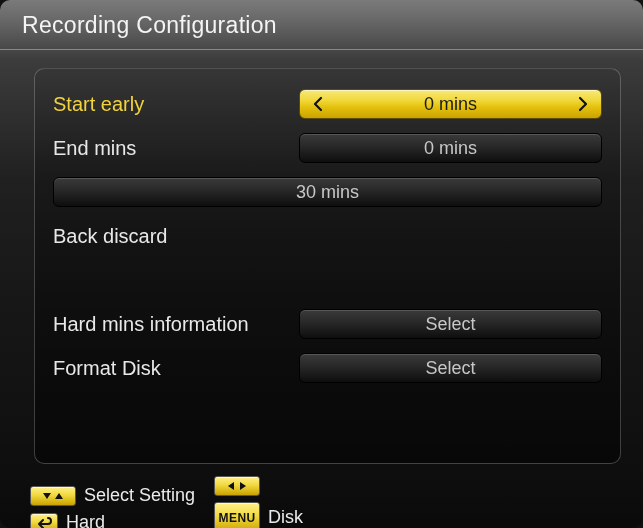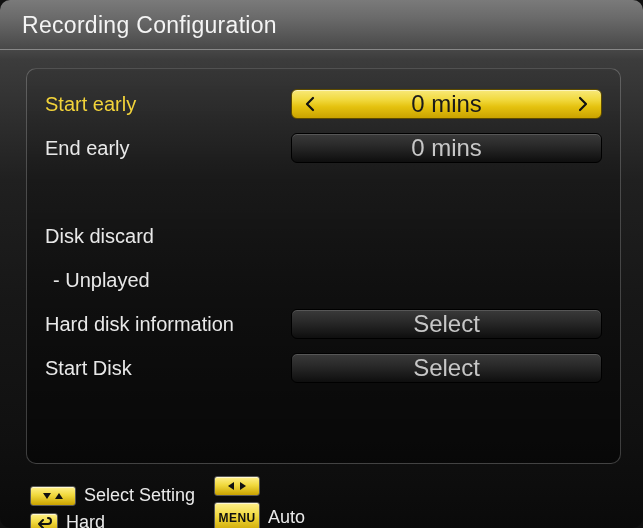--- a/index.html
+++ b/index.html
@@ -29,21 +29,21 @@
     padding: 12px 10px 10px 22px;
     border-bottom: 1px solid rgba(255,255,255,0.35);
   }
   .title-bar h1 {
     font-size: 23px;
     font-weight: 400;
     color: #f4f4f4;
     letter-spacing: 0.3px;
   }
   .panel {
-    margin: 18px 22px 0 26px;
+    margin: 18px 22px 0 34px;
     height: 396px;
     border: 1px solid rgba(255,255,255,0.22);
     border-radius: 10px;
     padding: 18px 18px 8px 18px;
     background: linear-gradient(to bottom,
       rgba(0,0,0,0.05) 0%,
       rgba(0,0,0,0.25) 40%,
       rgba(0,0,0,0.45) 100%);
   }
   .row {
@@ -58,21 +58,21 @@
     font-size: 20px;
     color: #e8e8e8;
     font-stretch: condensed;
   }
   .label.indent { padding-left: 8px; }
   .label.selected { color: #f2d33a; }
   .value-box {
     flex: 1;
     height: 30px;
     border-radius: 6px;
-    font-size: 24px;
+    font-size: 18px;
     color: #c7c7c7;
     position: relative;
     display: flex;
     align-items: center;
     justify-content: center;
     background: linear-gradient(to bottom,
       #3a3a3a 0%,
       #2a2a2a 40%,
       #0e0e0e 100%);
     border: 1px solid #000;
@@ -164,49 +164,51 @@
         <span>0 mins</span>
         <span class="arrow-right">
           <svg width="12" height="16" viewBox="0 0 12 16">
               <path d="M3 2 L9 8 L3 14" fill="none" stroke="#111" stroke-width="2.2" stroke-linecap="round" stroke-linejoin="round"></path>
             </svg>
         </span>
       </div>
     </div>
 
     <div class="row">
-      <div class="label">End early</div>
+      <div class="label">End mins</div>
       <div class="value-box">
         <span>0 mins</span>
       </div>
     </div>
 
     <div class="row">
+      <div class="value-box">
+        <span>30 mins</span>
+      </div>
     </div>
 
     <div class="row section">
-      <div class="label">Disk discard</div>
+      <div class="label">Back discard</div>
       <div class="value-box empty"></div>
     </div>
 
 
     <div class="row">
-      <div class="label indent">- Unplayed</div>
       <div class="value-box empty"></div>
     </div>
 
     <div class="row">
-      <div class="label">Hard disk information</div>
+      <div class="label">Hard mins information</div>
       <div class="value-box">
         <span>Select</span>
       </div>
     </div>
 
     <div class="row">
-      <div class="label">Start Disk</div>
+      <div class="label">Format Disk</div>
       <div class="value-box">
         <span>Select</span>
       </div>
     </div>
 
   </div>
 
   <div class="footer">
     <div class="footer-col">
       <div class="hint">
@@ -235,18 +237,18 @@
           <svg width="10" height="10" viewBox="0 0 10 10">
               <polygon points="2,5 8,1 8,9" fill="#111"></polygon>
             </svg>
           <svg width="10" height="10" viewBox="0 0 10 10">
               <polygon points="8,5 2,1 2,9" fill="#111"></polygon>
             </svg>
         </span>
       </div>
       <div class="hint">
         <span class="key menu">MENU</span>
-        <span>Auto</span>
+        <span>Disk</span>
       </div>
     </div>
   </div>
 
 </div>
 
 </body></html>

